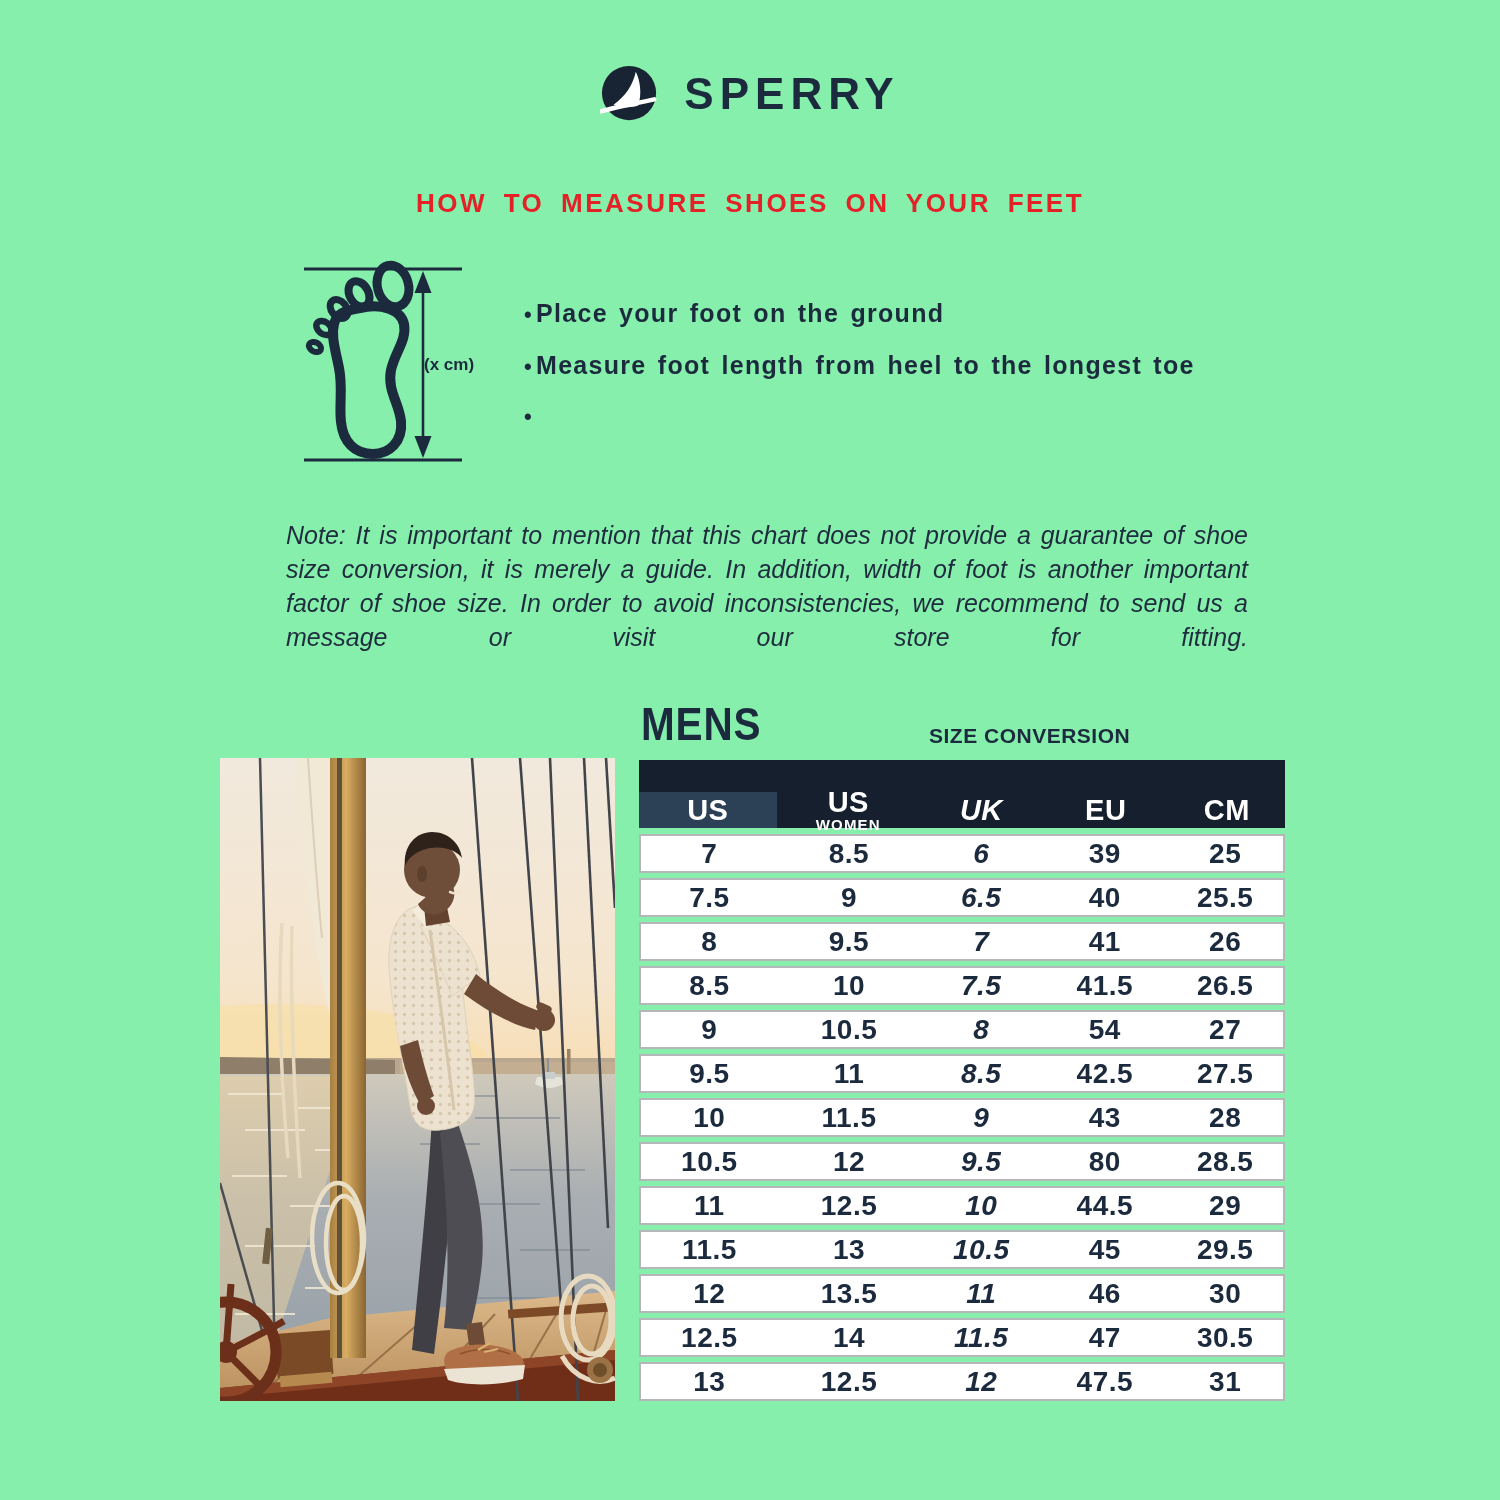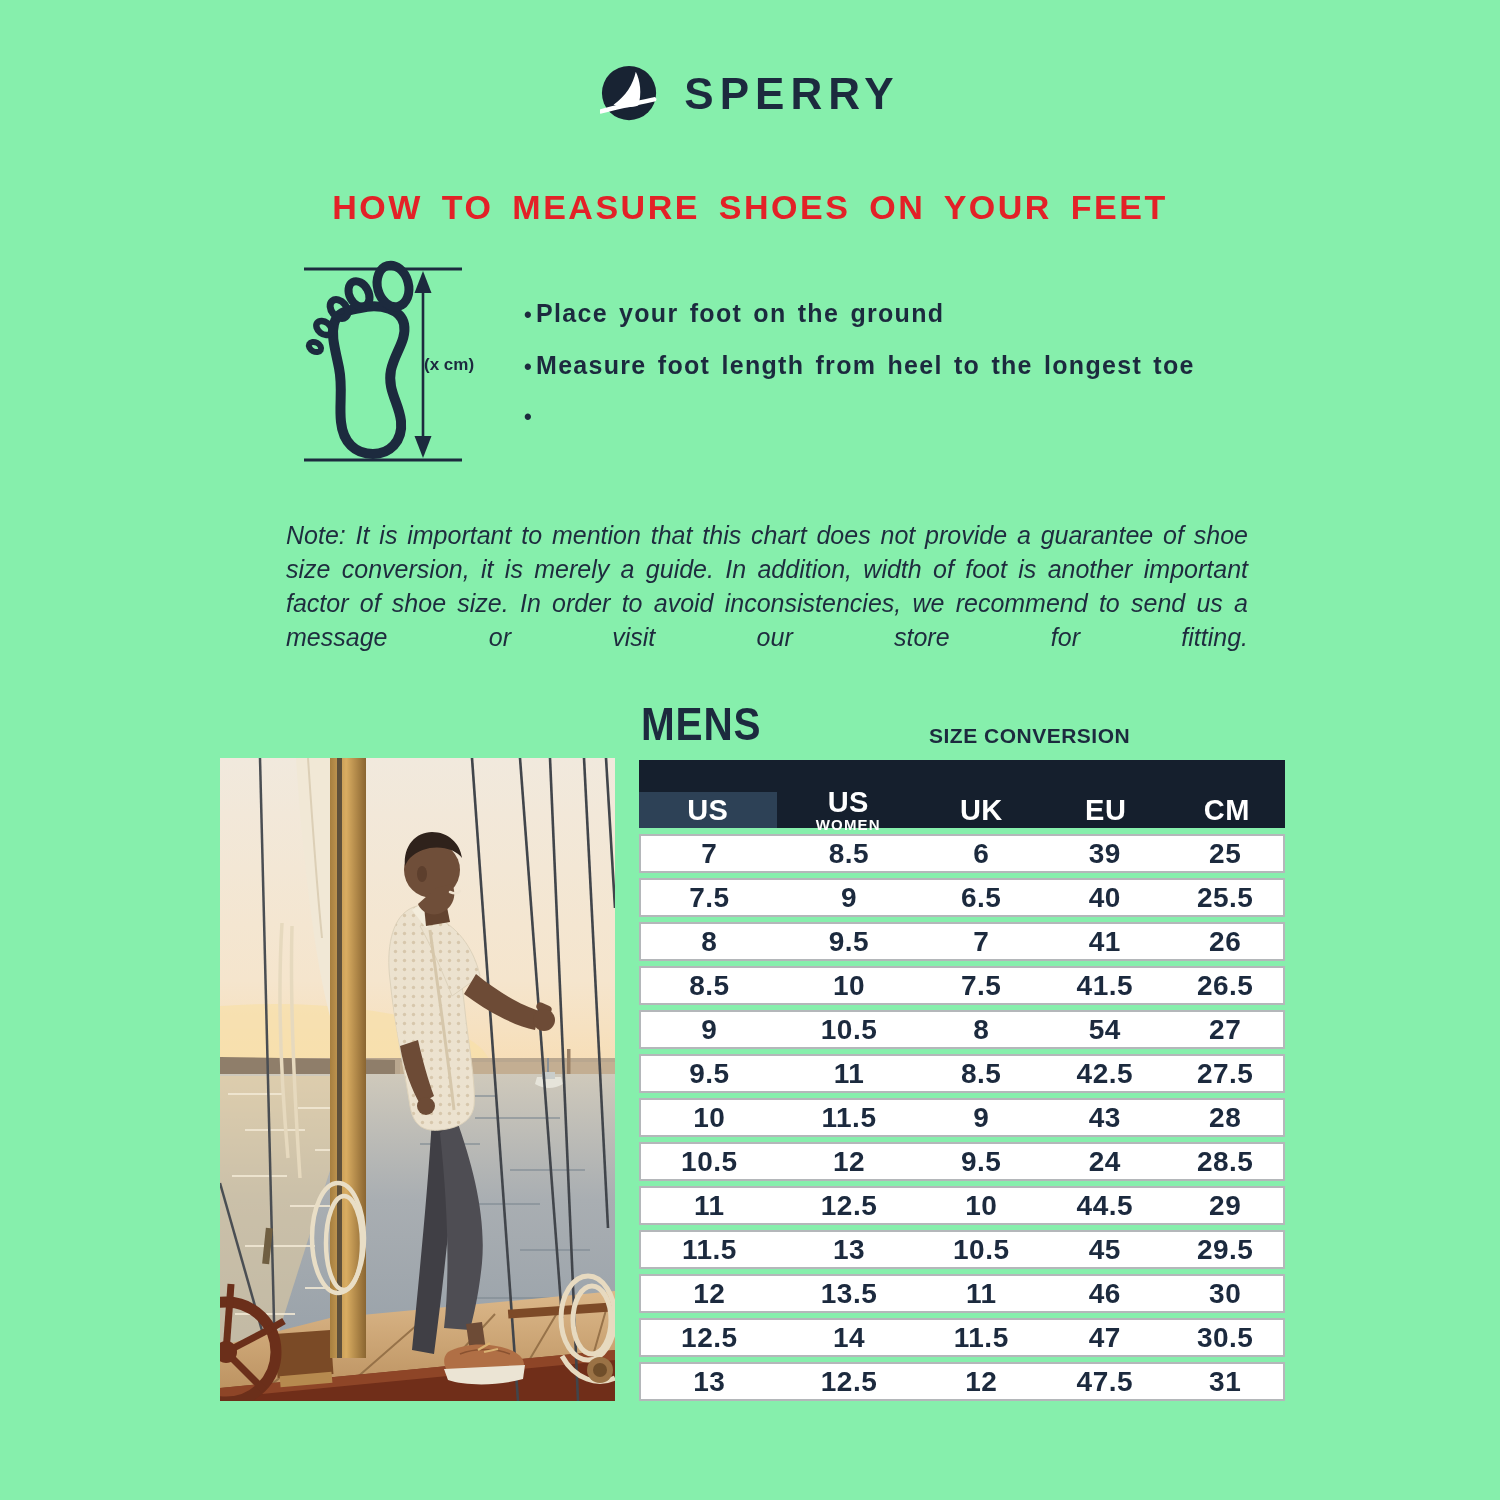--- a/index.html
+++ b/index.html
@@ -6,21 +6,21 @@
   .page {
     position:relative; width:1500px; height:1500px; background:#86efac;
     font-family:"Liberation Sans", sans-serif; overflow:hidden; color:#1c2a3e;
   }
   
   .brand { position:absolute; top:64px; left:0; width:100%; display:flex; justify-content:center; align-items:center; gap:24px; }
   .brand .logo svg { width:60px; height:60px; display:block; }
   .brand-name { font-size:44px; font-weight:700; letter-spacing:6px; color:#1c2a3e; }
   
   .title { position:absolute; top:188px; left:0; width:100%; margin:0; text-align:center;
-    font-size:34px; font-weight:700; letter-spacing:2.5px; word-spacing:7px; color:#e32127; }
+    font-size:26px; font-weight:700; letter-spacing:2.5px; word-spacing:7px; color:#e32127; }
   
   .foot-diagram { position:absolute; left:296px; top:256px; width:196px; height:216px; }
   .foot-diagram svg { width:100%; height:100%; display:block; }
   .bullets { position:absolute; left:524px; top:298px; width:700px; margin:0; padding:0; list-style:none; }
   .bullets li { display:flex; align-items:baseline; font-size:25px; font-weight:700; color:#1c2a3e;
     letter-spacing:1.3px; word-spacing:3px; line-height:30px; margin-bottom:20px; }
   .bullets .dot { margin-right:3px; font-size:22px; }
   
   .note { position:absolute; left:270px; top:502px; width:962px; margin:16px;
     font-style:italic; font-size:25px; line-height:34px; font-weight:400;
@@ -34,21 +34,21 @@
   .mens { position:absolute; left:2px; top:0; margin:0; font-size:46px; line-height:48px; font-weight:700;
     color:#1c2a3e; transform:scaleX(.88); transform-origin:left top; letter-spacing:1px; }
   .subtitle { position:absolute; left:290px; top:24px; margin:0; font-size:21px; font-weight:700;
     color:#1c2a3e; letter-spacing:.5px; }
   .thead { display:flex; height:68px; background:#151f2d; }
   .th { display:flex; flex-direction:column; align-items:center; justify-content:center;
     color:#ffffff; font-size:29px; font-weight:700; letter-spacing:.5px;margin-top:32px; }
   .th-us { background:#2d4156; }
   .th .th-main { line-height:30px; }
   .th .th-sub { font-size:15px; letter-spacing:1.2px; line-height:16px; }
-  .c0 { flex:0 0 21.3%; } .c1 { flex:0 0 22.2%; } .c2 { flex:0 0 19%; } .c3 { flex:0 0 19.5%; } .c4 { flex:0 0 18%; }
+  .c0 { flex:0 0 21.3%; } .c1 { flex:0 0 22.2%; } .c2 { flex:0 0 19%;font-style:italic; } .c3 { flex:0 0 19.5%; } .c4 { flex:0 0 18%; }
   .tbody { margin-top:6px; display:flex; flex-direction:column; gap:5px; }
   .trow { display:flex; align-items:center; height:35px; background:#fff; border:2px solid #b4b7ba; }
   .td { text-align:center; font-size:28px; font-weight:700; color:#1c2a3e; letter-spacing:.5px; }
 </style>
 </head>
 <body>
 
 <div class="page">
 
   <header class="brand">
@@ -307,21 +307,21 @@
         <div class="td c0">10</div>
         <div class="td c1">11.5</div>
         <div class="td c2">9</div>
         <div class="td c3">43</div>
         <div class="td c4">28</div>
       </div>
       <div class="trow">
         <div class="td c0">10.5</div>
         <div class="td c1">12</div>
         <div class="td c2">9.5</div>
-        <div class="td c3">24</div>
+        <div class="td c3">80</div>
         <div class="td c4">28.5</div>
       </div>
       <div class="trow">
         <div class="td c0">11</div>
         <div class="td c1">12.5</div>
         <div class="td c2">10</div>
         <div class="td c3">44.5</div>
         <div class="td c4">29</div>
       </div>
       <div class="trow">

